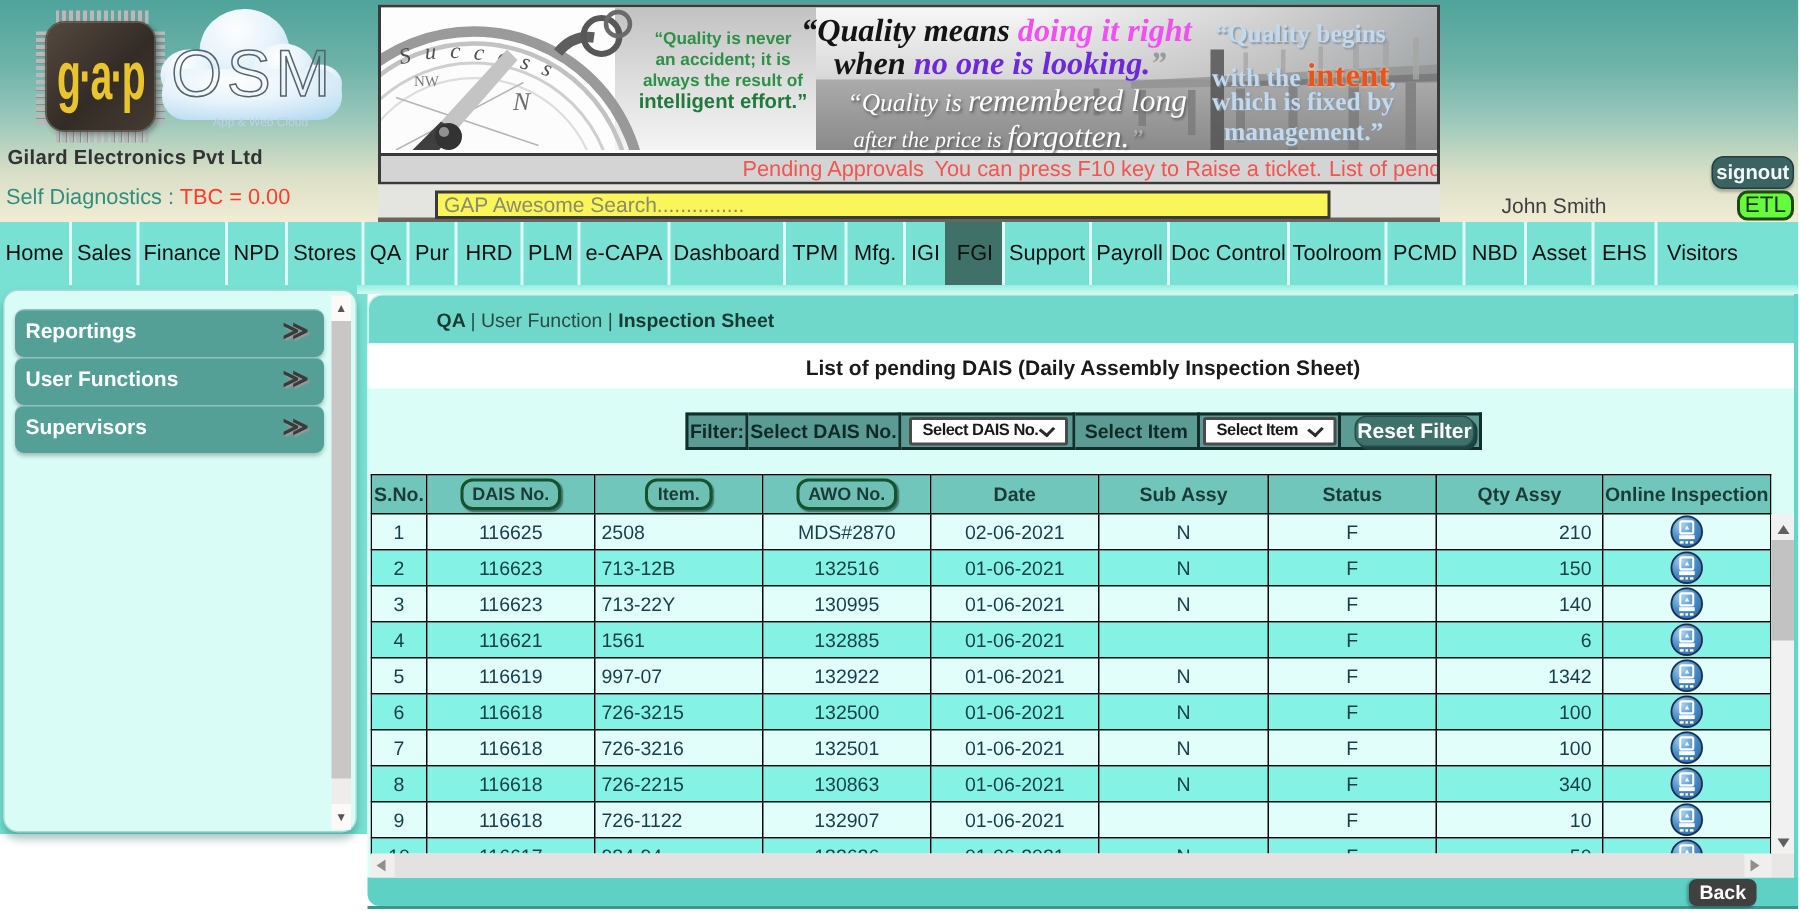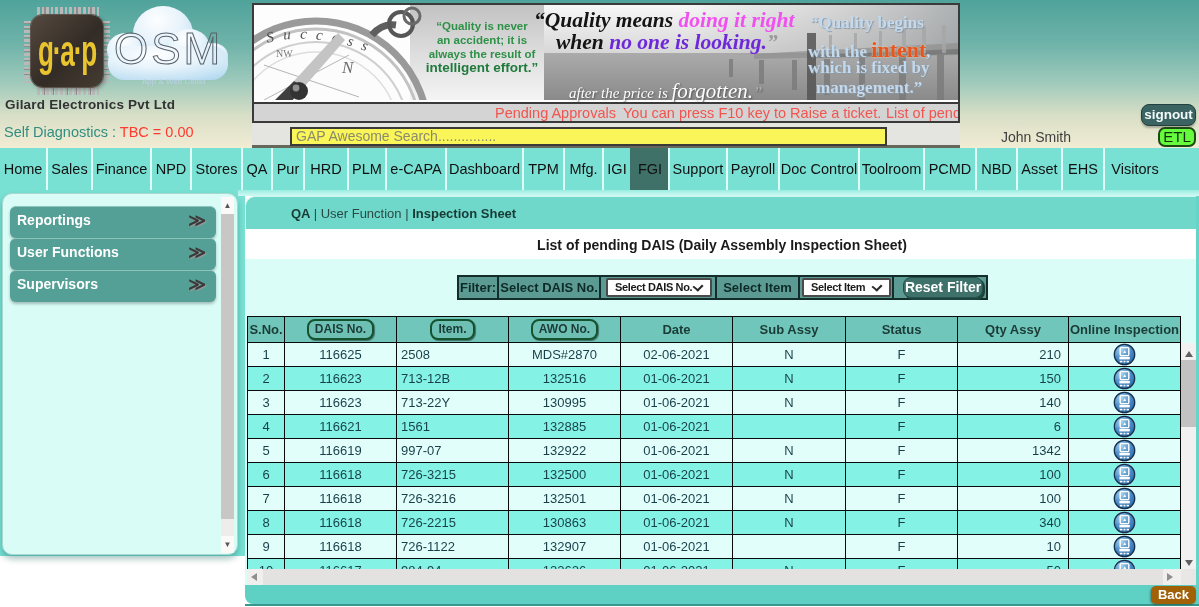--- a/index.html
+++ b/index.html
@@ -67,21 +67,21 @@
   
   #panel-bc { left:245px; top:196px; width:954px; height:33px; background:#6FD8CA; border-top:1px solid #C9F7F0; border-left:1px solid #C9F7F0; border-top-left-radius:10px; }
   #panel-bc span { position:absolute; left:45px; top:9px; font-size:13px; font-weight:bold; color:#173A35; }
   #panel-bc span i { font-style:normal; font-weight:normal; color:#2A4A45; }
   #panel-white { left:245px; top:229px; width:954px; height:30px; background:#fff; }
   #panel-title { left:245px; top:237px; width:954px; text-align:center; font-size:14px; font-weight:bold; color:#1A1A1A; }
   #panel-cyan { left:245px; top:259px; width:954px; height:328px; background:#DAFDF8; }
   #panel-edge { left:1196px; top:196px; width:3px; height:410px; background:#66D5C9; }
   #bottom-strip { left:245px; top:585px; width:954px; height:19px; background:#5ED0C4; border-bottom-left-radius:8px; }
   #bottom-edge { left:245px; top:604px; width:954px; height:2px; background:#37998D; }
-  #back-btn { left:1151px; top:586px; width:45px; height:18px; background:#a16207; border-radius:5px; color:#fff; font-weight:bold; font-size:13px; text-align:center; line-height:18px; box-shadow:-1px 1px 2px rgba(0,0,0,.3); }
+  #back-btn { left:1126px; top:586px; width:45px; height:18px; background:#404040; border-radius:5px; color:#fff; font-weight:bold; font-size:13px; text-align:center; line-height:18px; box-shadow:-1px 1px 2px rgba(0,0,0,.3); }
   
   .fcell { top:275px; height:25px; background:#5C9B93; border:2px solid #132E2A; border-left:none; color:#0E2A26; font-weight:bold; font-size:13px; text-align:center; line-height:22px; }
   .fcell:first-child { border-left:2px solid #132E2A; }
   .fsel { top:278px; height:19px; background:#fff; border:2px solid #4A4A4A; border-radius:2px; font-weight:bold; font-size:11px; letter-spacing:-0.35px; color:#1A1A1A; text-align:left; padding-left:7px; line-height:14.5px; white-space:nowrap; overflow:hidden; }
   .chev { position:absolute; right:8px; top:3px; width:8px; height:7px; border-left:2.6px solid #2A2A2A; border-bottom:2.6px solid #2A2A2A; transform:rotate(-45deg) skewX(6deg); }
   #resetbtn { left:903px; top:277px; width:80px; height:21px; background:#3D7169; border:1px solid #26504A; border-radius:8px; color:#fff; font-weight:bold; font-size:14px; text-align:center; line-height:19px; box-shadow:2px 2px 0 #1E423D; }
   
   #tblwrap { left:247px; top:316px; width:934px; height:254px; overflow:hidden; }
   #tbl { border-collapse:collapse; table-layout:fixed; width:933px; }
   #tbl td { border:1px solid #0A0A0A; font-size:13px; color:#173F4A; text-align:center; height:24px; padding:0; overflow:hidden; white-space:nowrap; }
@@ -229,20 +229,21 @@
 
         <path d="M 118,30 q 10,-12 24,-10" fill="none" stroke="#5E5E5E" stroke-width="7"></path>
         <circle cx="147" cy="19" r="12" fill="none" stroke="#575757" stroke-width="4"></circle>
         <circle cx="158" cy="11" r="8" fill="none" stroke="#6A6A6A" stroke-width="3"></circle>
       </g>
     </svg>
 
     <div class="q qgreen" style="left:168px; top:14px; width:120px; text-align:center;">“Quality is never<br>an accident; it is<br>always the result of<br><span class="qgreen2">intelligent effort.”</span></div>
     <div class="q qmean" style="left:280px; top:3px;">“<b>Quality</b> means <span class="qpink">doing it right</span></div>
     <div class="q qmean" style="left:302px; top:25px;">when <span class="qyel">no one is looking.</span><span class="qgray">”</span></div>
+    <div class="q qscript" style="left:311px; top:50px;">“Quality is <span style="font-size:21px;">remembered long</span></div>
     <div class="q qscript" style="left:315px; top:74px;"><span style="font-size:15px;">after the price is </span><span style="font-size:21px;">forgotten.</span><span class="qgray2">”</span></div>
     <div class="q qblue" style="left:556px; top:8px;">“Quality begins</div>
     <div class="q qblue" style="left:554px; top:32px;">with the <span class="qint">intent</span>,</div>
     <div class="q qblue" style="left:554px; top:53px;">which is fixed by</div>
     <div class="q qblue" style="left:562px; top:73px;">management.”</div>
     <div id="marquee">
       <span style="left:241px;">Pending Approvals</span>
       <span style="left:369px;">You can press F10 key to Raise a ticket.</span>
       <span style="left:632px;">List of pending Approvals</span>
     </div>

